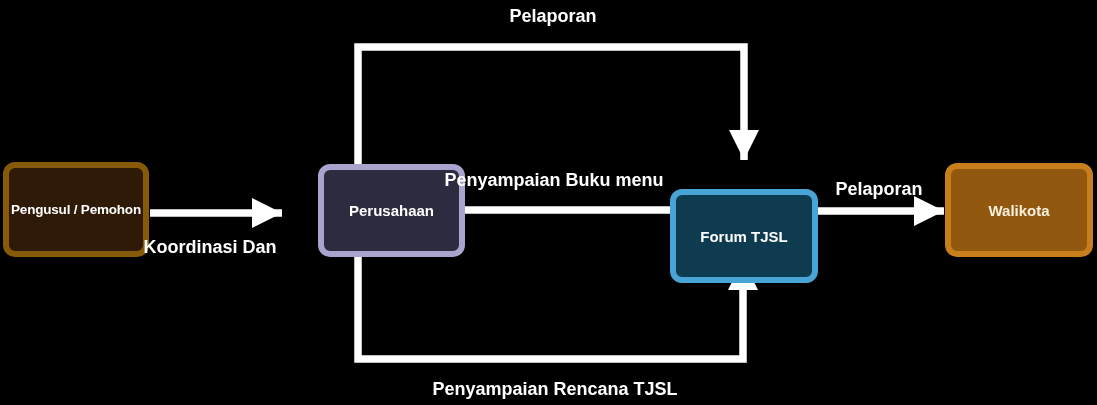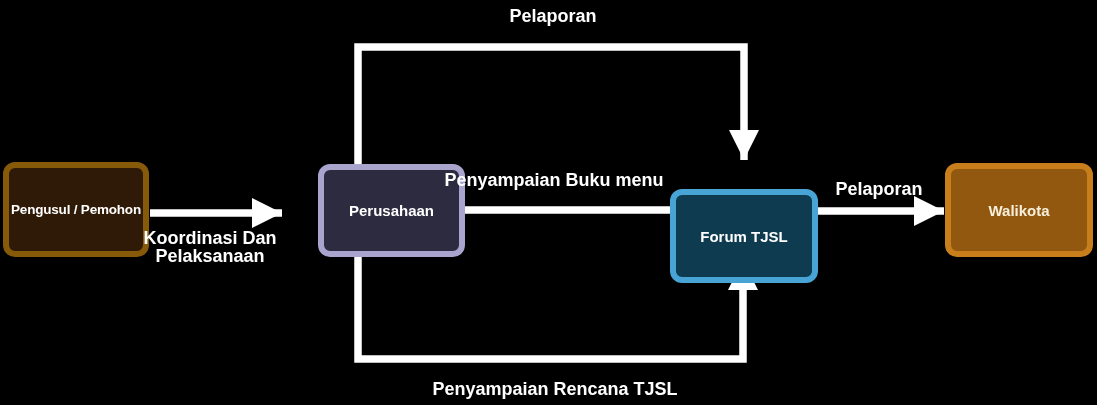--- a/index.html
+++ b/index.html
@@ -100,20 +100,19 @@
 
   <div class="edge-label lbl-pelaporan-top">Pelaporan</div>
 
   <div class="edge-label lbl-buku-menu">Penyampaian Buku menu</div>
 
   <div class="edge-label lbl-koord-terkait">
   </div>
 
   <div class="edge-label lbl-koord-pelaksana">
     <div>Koordinasi Dan</div>
-    <div>Pelaksanaan</div>
   </div>
 
   <div class="edge-label lbl-pelaporan-right">Pelaporan</div>
 
   <div class="edge-label lbl-rencana-bottom">Penyampaian Rencana TJSL</div>
 
 </div>
 
 </body></html>

